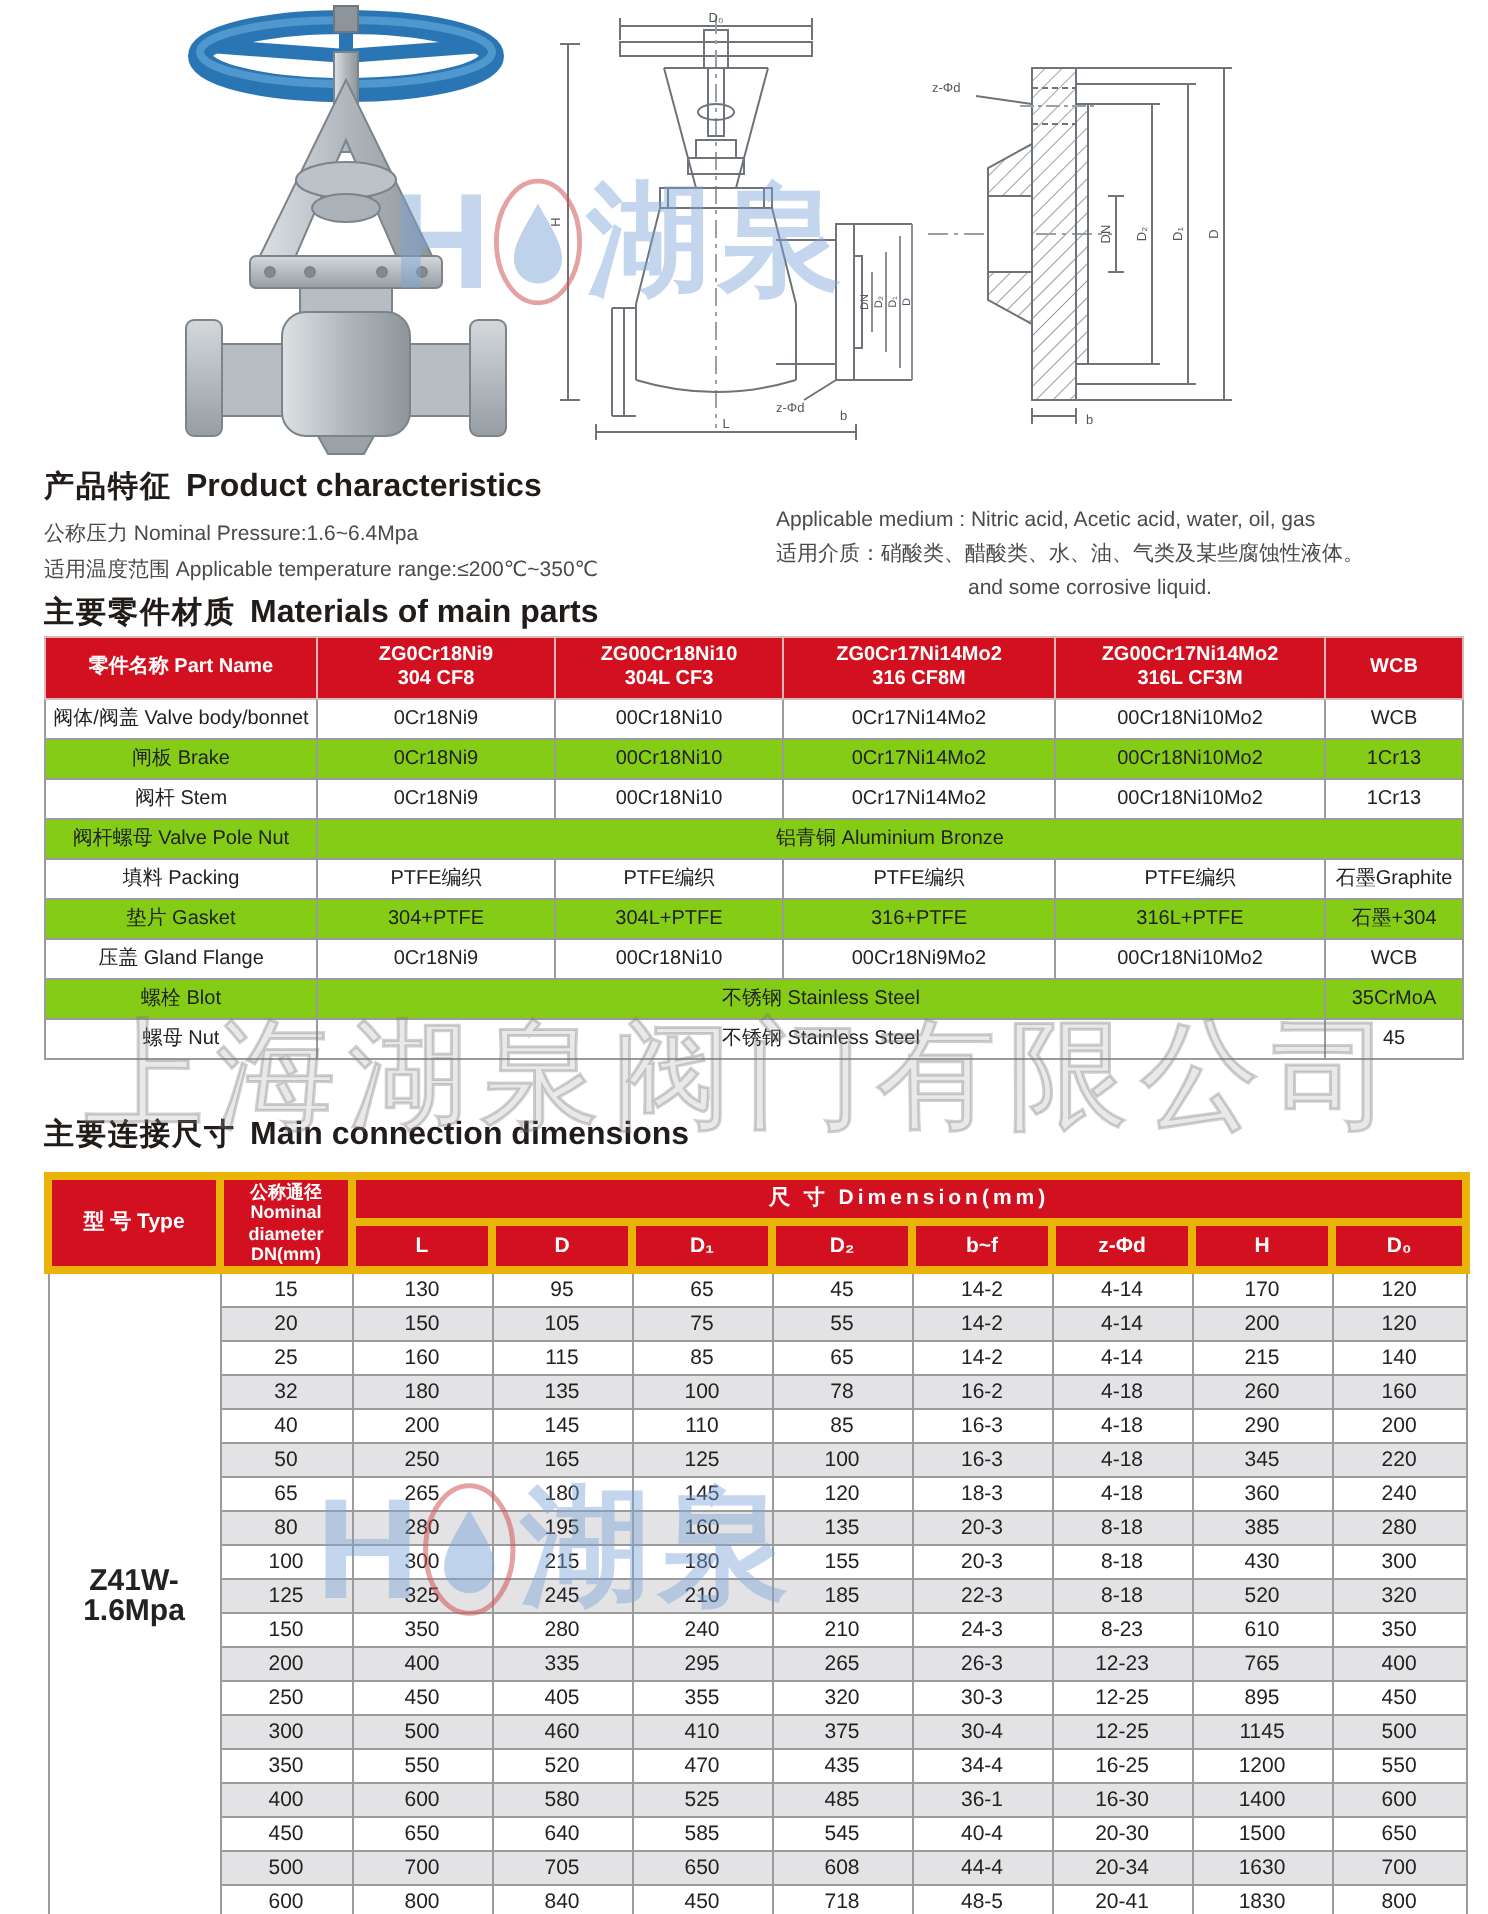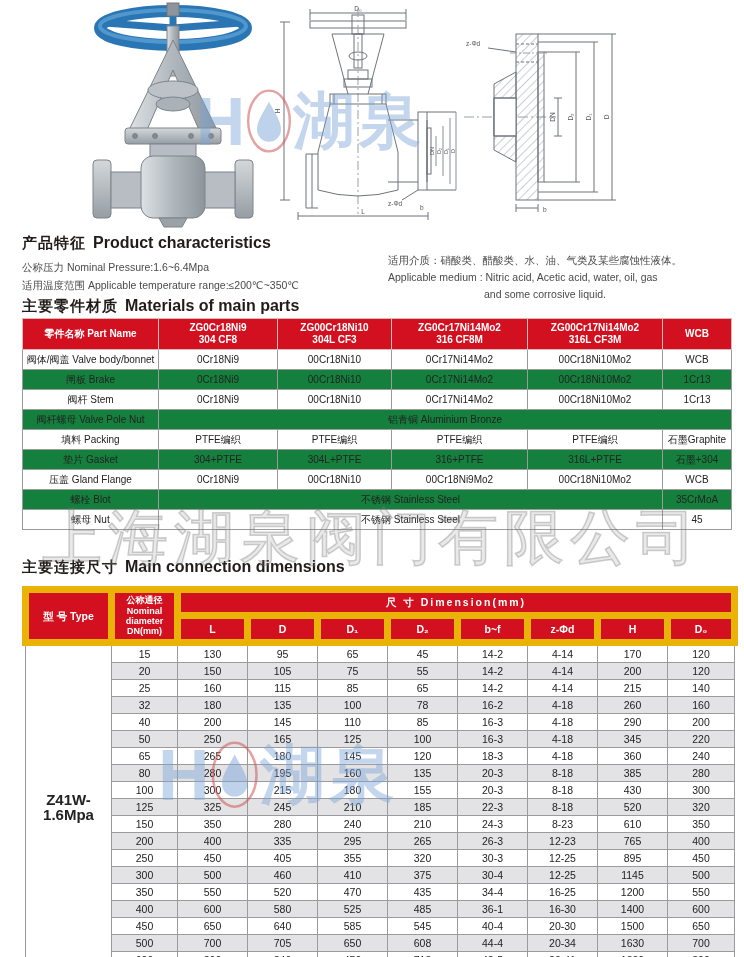--- a/index.html
+++ b/index.html
@@ -18,25 +18,25 @@
 
   .pc-text{position:absolute;font-size:10.5px;color:#4a4a4a;line-height:18px;white-space:nowrap;}
   .pc-text .ind{padding-left:96px;}
 
   
   table{border-collapse:collapse;table-layout:fixed;background:#fff;}
   .mat-table{width:709px;font-size:10px;}
   .mat-table th{background:var(--red,#d2101f);color:#fff;font-weight:600;height:30px;
       border:1px solid #d9b9b9;white-space:pre-line;line-height:1.25;font-size:10px;padding:0;}
   .mat-table td{border:1px solid #9b9b9b;text-align:center;height:19px;padding:0 1px;line-height:1.1;}
-  .mat-table tr.alt td{background:#15803d;}
+  .mat-table tr.alt td{background:#84cc16;}
 
   .dim-table{width:709px;font-size:10.5px;}
   .dim-table th{background:var(--red,#d2101f);color:#fff;font-weight:600;
-      border:7px solid #eab308;padding:0;line-height:1.15;}
+      border:4px solid #eab308;padding:0;line-height:1.15;}
   .dim-table thead tr:first-child th{height:19px;}
   .dim-table thead tr:last-child th{height:20px;font-size:10.5px;}
   .dim-table th.pre{white-space:pre-line;}
   .dim-table th.dnh{font-size:9px;}
   .dim-table th.grp{letter-spacing:2px;}
   .dim-table td{border:1px solid #9b9b9b;text-align:center;height:16px;padding:0;line-height:1;}
   .dim-table tr.alt td{background:#e3e3e6;}
   .dim-table td.type-cell{background:#fff;font-size:15px;font-weight:bold;}
 
   
@@ -174,22 +174,22 @@
   </div>
 
   <div class="sec-title" style="left:22px;top:234px">
     <span class="zh">产品特征</span><span class="en">Product characteristics</span>
   </div>
   <div class="pc-text" style="left:22px;top:258px">
     <div>公称压力 Nominal Pressure:1.6~6.4Mpa</div>
     <div>适用温度范围 Applicable temperature range:≤200℃~350℃</div>
   </div>
   <div class="pc-text" style="left:388px;top:252px;line-height:17px">
+    <div>Applicable medium : Nitric acid, Acetic acid, water, oil, gas</div>
     <div>适用介质：硝酸类、醋酸类、水、油、气类及某些腐蚀性液体。</div>
-    <div>Applicable medium : Nitric acid, Acetic acid, water, oil, gas</div>
     <div class="ind">and some corrosive liquid.</div>
   </div>
 
   <div class="sec-title" style="left:22px;top:297px">
     <span class="zh">主要零件材质</span><span class="en">Materials of main parts</span>
   </div>
   <table class="mat-table abs" style="left:22px;top:318px">
     <colgroup>
       <col style="width:136px">
         <col style="width:119px">

